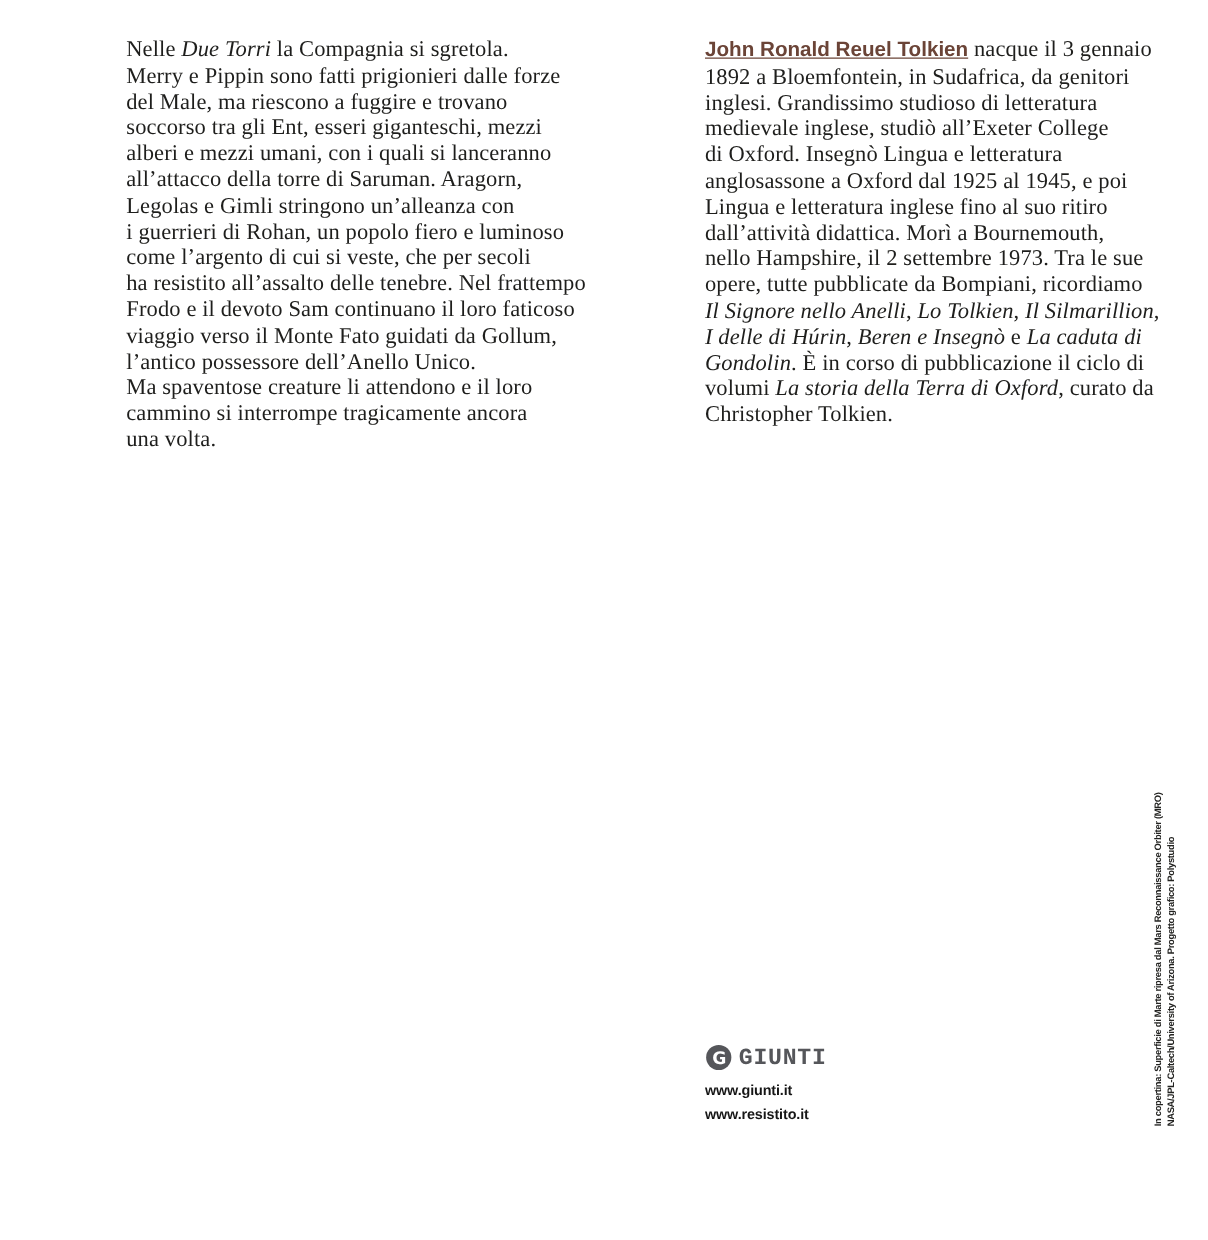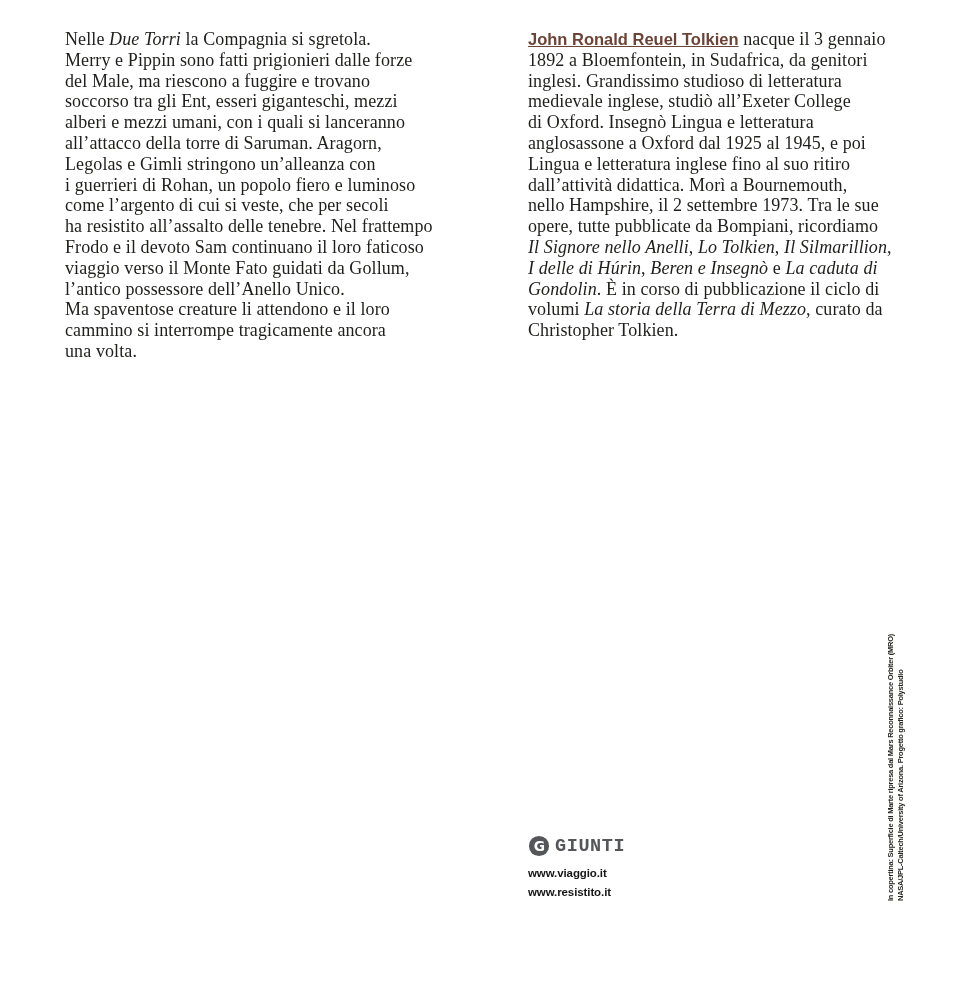--- a/index.html
+++ b/index.html
@@ -4,21 +4,21 @@
 <style>
   html, body { margin: 0; padding: 0; }
   body {
     width: 966px; height: 992px;
     background: #ffffff;
     position: relative;
     overflow: hidden;
     font-family: "Liberation Serif", serif;
     color: #1e1e1c;
   }
-  .page { position: absolute; inset: 0; background: #ffffff; }
+  .page { position: absolute; inset: 0; background: #ffffff; margin-left: 36px; }
 
   
   .col {
     position: absolute;
     top: 29px;
     font-size: 18px;
     line-height: 20.8px;
     letter-spacing: 0.1px;
     white-space: pre-line;
     color: #1e1e1c;
@@ -101,33 +101,33 @@
 medievale inglese, studiò all’Exeter College
 di Oxford. Insegnò Lingua e letteratura
 anglosassone a Oxford dal 1925 al 1945, e poi
 Lingua e letteratura inglese fino al suo ritiro
 dall’attività didattica. Morì a Bournemouth,
 nello Hampshire, il 2 settembre 1973. Tra le sue
 opere, tutte pubblicate da Bompiani, ricordiamo
 </span><span class="s-i">Il Signore nello Anelli</span><span>, </span><span class="s-i">Lo Tolkien</span><span>, </span><span class="s-i">Il Silmarillion</span><span>,
 </span><span class="s-i">I delle di Húrin</span><span>, </span><span class="s-i">Beren e Insegnò</span><span> e </span><span class="s-i">La caduta di
 Gondolin</span><span>. È in corso di pubblicazione il ciclo di
-volumi </span><span class="s-i">La storia della Terra di Mezzo</span><span>, curato da
+volumi </span><span class="s-i">La storia della Terra di Oxford</span><span>, curato da
 Christopher Tolkien.</span></div>
 
   <div class="footer">
     <div class="logo-row">
       <svg class="logo-mark" width="22" height="22" viewBox="0 0 24 24" aria-hidden="true">
         <circle cx="12" cy="12" r="11" fill="#55565a"></circle>
         <text x="12.5" y="17.5" text-anchor="middle" font-family="DejaVu Sans, sans-serif" font-weight="bold" font-size="15" fill="#ffffff">G</text>
       </svg>
       <span class="logo-text">GIUNTI</span>
     </div>
     <div class="urls">
-      <div class="url">www.viaggio.it</div>
+      <div class="url">www.giunti.it</div>
       <div class="url">www.resistito.it</div>
     </div>
   </div>
 
   <div class="credits">
     <div>In copertina: Superficie di Marte ripresa dal Mars Reconnaissance Orbiter (MRO)</div>
     <div>NASA/JPL-Caltech/University of Arizona. Progetto grafico: Polystudio</div>
   </div>
 
 </div>

